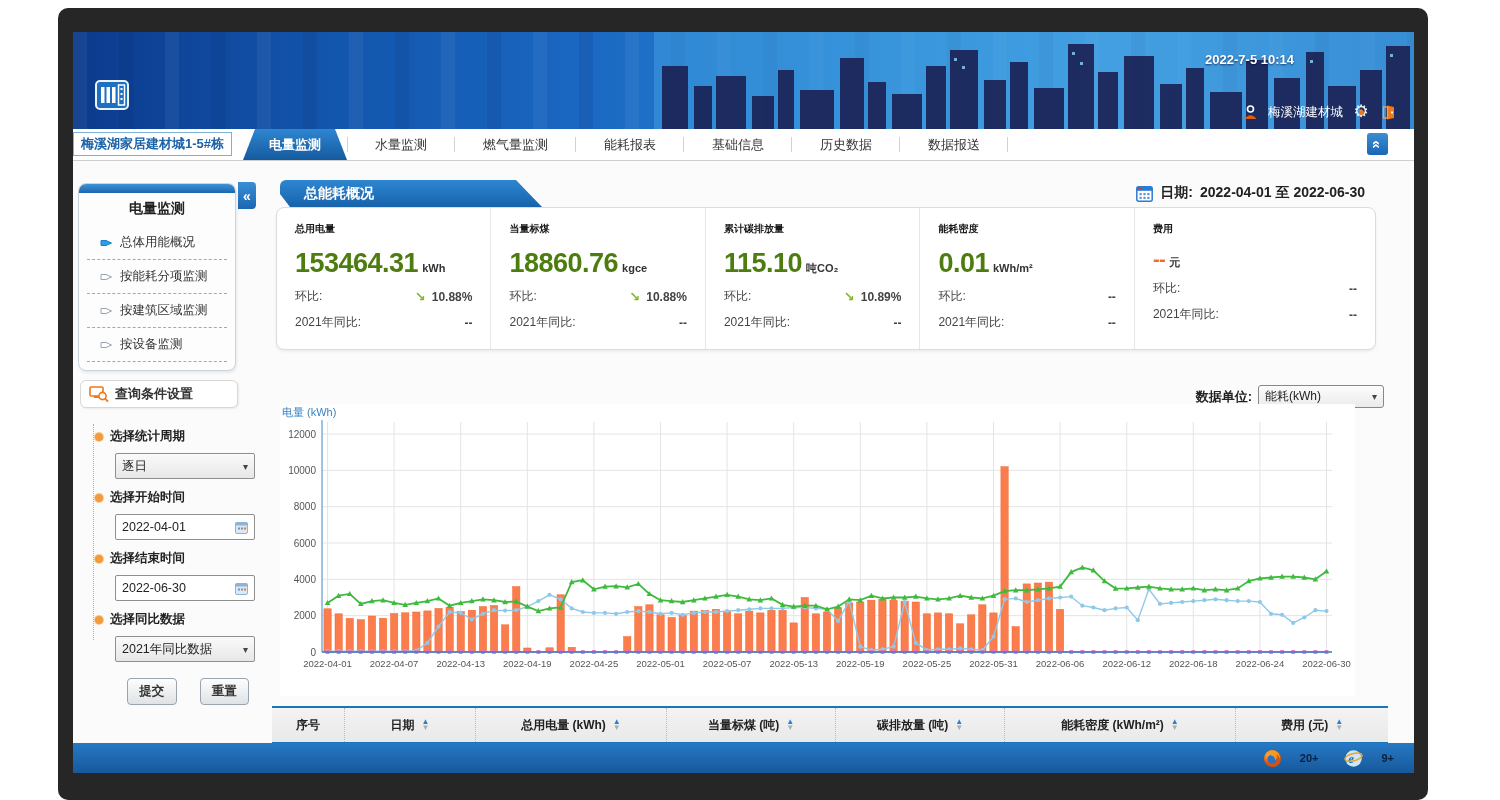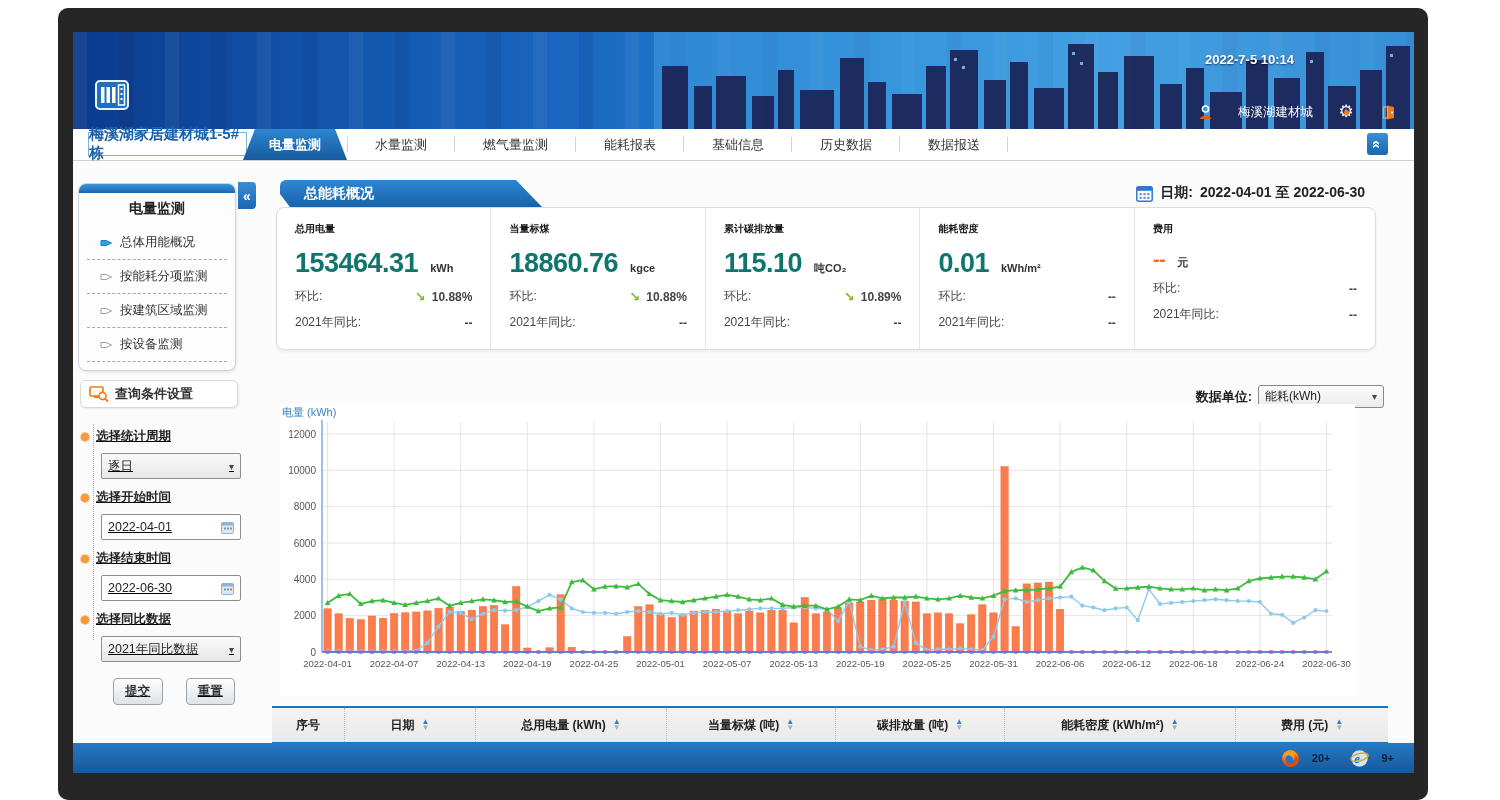--- a/index.html
+++ b/index.html
@@ -9,28 +9,28 @@
 
   
   .hdr{position:absolute;left:0;top:0;width:1341px;height:97px;overflow:hidden;
        background:linear-gradient(90deg,#0c3a8c 0%,#1254ab 18%,#1a67c1 38%,#2b8ad6 58%,#49a6e6 78%,#2e7ec9 100%);}
   .hdr-streaks{position:absolute;inset:0;opacity:.5;
        background:repeating-linear-gradient(90deg,rgba(255,255,255,.10) 0 14px,rgba(255,255,255,0) 14px 46px,rgba(8,30,90,.22) 46px 60px,rgba(255,255,255,0) 60px 92px);}
   .skyline{position:absolute;right:0;top:0;height:97px;}
   .app-title{position:absolute;left:22px;top:48px;color:#fff;font-size:27px;font-weight:bold;letter-spacing:2px;
        text-shadow:0 0 5px rgba(150,205,255,.95),1px 2px 2px rgba(8,35,95,.8);display:flex;align-items:center;gap:10px;}
   .clock{position:absolute;right:120px;top:20px;color:#fff;font-size:13px;font-weight:bold;text-shadow:0 1px 2px rgba(0,0,40,.6);}
-  .user-row{position:absolute;right:18px;bottom:8px;display:flex;align-items:center;gap:24px;color:#fff;font-size:12.5px;}
+  .user-row{position:absolute;right:18px;bottom:8px;display:flex;align-items:center;gap:9px;color:#fff;font-size:12.5px;}
   .gear-wrap{position:relative;width:18px;height:18px;color:#f2f2f2;font-size:17px;line-height:18px;text-align:center;cursor:pointer;}
   .gear-wrap::after{content:"";position:absolute;left:6.5px;top:6.5px;width:5px;height:5px;border-radius:50%;background:#f07818;}
 
   
   .tabbar{position:absolute;left:0;top:97px;width:1341px;height:31px;background:#fff;border-bottom:1px solid #cfcfcf;}
-  .bldg-box{position:absolute;left:15px;top:3px;width:157px;height:22px;border:1px solid #7fb0d9;background:#fff;
-       color:#1b62a8;font-size:15px;font-weight:bold;display:flex;align-items:center;justify-content:center;}
+  .bldg-box{position:absolute;left:0;top:3px;width:157px;height:22px;border:1px solid #7fb0d9;background:#fff;
+       color:#1b62a8;font-size:13px;font-weight:bold;display:flex;align-items:center;justify-content:center;}
   .tabs{position:absolute;left:170px;top:0;height:31px;display:flex;align-items:stretch;}
   .tab{position:relative;display:flex;align-items:center;padding:0 28px;font-size:13px;color:#333;cursor:pointer;}
   .tab.active{background:linear-gradient(180deg,#2e86d1,#155a9e);color:#fff;font-weight:bold;
        clip-path:polygon(12px 0,calc(100% - 12px) 0,100% 100%,0 100%);padding:0 26px;}
   .tab.plain::after{content:"";position:absolute;right:0;top:8px;bottom:8px;width:1px;background:#d2d2d2;}
   .tab.first-plain::before{content:"";position:absolute;left:0;top:8px;bottom:8px;width:1px;background:#d2d2d2;}
   .collapse-up{position:absolute;right:26px;top:4px;width:21px;height:22px;background:linear-gradient(180deg,#3b8ed4,#1a67b4);
        border-radius:3px;color:#fff;display:flex;align-items:center;justify-content:center;cursor:pointer;}
   .collapse-up span{display:block;transform:rotate(90deg);font-size:15px;font-weight:bold;line-height:1;}
 
@@ -39,21 +39,21 @@
        box-shadow:1px 2px 3px rgba(0,0,0,.08);padding-bottom:8px;}
   .sb-top{height:9px;border-radius:7px 7px 0 0;background:linear-gradient(180deg,#3f93d6,#1a66b0);}
   .sb-title{font-size:14px;font-weight:bold;color:#222;text-align:center;padding:7px 0 8px;}
   .sb-item{display:flex;align-items:center;gap:7px;padding:8px 0 8px 13px;font-size:12.5px;color:#333;cursor:pointer;
        border-bottom:1px dashed #a8a8a8;margin:0 8px;}
   .sb-item:last-child{border-bottom:1px dashed #a8a8a8;}
   .sb-collapse{position:absolute;left:165px;top:150px;width:18px;height:27px;background:linear-gradient(180deg,#3b8ed4,#1a67b4);
        border-radius:0 4px 4px 0;color:#fff;font-weight:bold;font-size:14px;display:flex;align-items:center;justify-content:center;cursor:pointer;}
   .q-head{position:absolute;left:7px;top:348px;width:148px;height:26px;border:1px solid #d8d8d8;border-radius:6px;background:#fff;
        box-shadow:1px 1px 2px rgba(0,0,0,.07);display:flex;align-items:center;gap:6px;padding-left:8px;font-size:13px;font-weight:bold;color:#333;text-align:right;}
-  .q-form{position:absolute;left:12px;top:386px;width:150px;text-decoration:underline;}
+  .q-form{position:absolute;left:26px;top:386px;width:150px;}
   .q-rail{position:absolute;left:20px;top:392px;height:216px;border-left:1px dotted #f0a050;}
   .q-label{display:flex;align-items:center;gap:7px;font-size:12.5px;font-weight:bold;color:#222;margin:10px 0 8px -4px;}
   .q-dot{width:8px;height:8px;border-radius:50%;background:#f29b3e;box-shadow:0 0 0 1px #f8c98e;}
   .q-input{margin-left:16px;width:126px;height:24px;border:1px solid #8f8f8f;border-radius:2px;font-size:12.5px;color:#222;
        display:flex;align-items:center;padding:0 6px;justify-content:space-between;cursor:pointer;background:linear-gradient(180deg,#fafafa,#e7e7e7);text-align:right;}
   .q-input.white{background:#fff;}
   .q-chevron{font-size:10px;color:#444;}
   .q-btns{margin:16px 0 0 28px;display:flex;gap:23px;}
   .q-btn{width:52px;height:25px;border:1px solid #9aa4ae;border-radius:4px;background:linear-gradient(180deg,#fdfdfd,#dfe3e6);
        font-size:12.5px;font-weight:bold;color:#333;display:flex;align-items:center;justify-content:center;cursor:pointer;}
@@ -61,23 +61,23 @@
   
   .sec-tab{position:absolute;left:207px;top:148px;width:238px;height:27px;background:linear-gradient(180deg,#2e86d1,#1763ab);
        clip-path:polygon(0 0,calc(100% - 26px) 0,100% 100%,10px 100%,0 14px);border-radius:6px 0 0 0;
        color:#fff;font-size:14px;font-weight:bold;display:flex;align-items:center;padding-left:24px;text-align:center;}
   .date-row{position:absolute;right:49px;top:152px;display:flex;align-items:center;gap:7px;font-size:14px;color:#222;font-weight:bold;}
   .stats{position:absolute;left:203px;top:175px;width:1098px;height:141px;background:#fff;border:1px solid #dcdcdc;border-radius:8px;
        box-shadow:0 2px 3px rgba(0,0,0,.06);display:flex;}
   .card{flex:1 1 0;padding:14px 18px 0;border-right:1px solid #e6e6e6;}
   .card:last-child{border-right:none;flex:1.15 1 0;}
   .card-title{font-size:10px;font-weight:bold;color:#1a1a1a;margin-bottom:12px;}
-  .card-val{color:#0f766e;font-size:27px;font-weight:bold;letter-spacing:-0.5px;}
+  .card-val{color:#4d7c0f;font-size:27px;font-weight:bold;letter-spacing:-0.5px;}
   .card-val.orange{color:#f26b22;font-size:20px;}
-  .card-unit{font-size:11px;color:#333;font-weight:bold;margin-left:12px;}
+  .card-unit{font-size:11px;color:#333;font-weight:bold;margin-left:4px;}
   .card-row{display:flex;justify-content:space-between;align-items:center;font-size:12px;color:#444;margin-top:9px;}
   .trend{font-style:normal;color:#82b72e;font-weight:bold;font-size:13px;margin-right:6px;}
   .unit-row{position:absolute;right:30px;top:353px;display:flex;align-items:center;gap:6px;font-size:13px;font-weight:bold;color:#222;}
   .unit-select{width:112px;height:21px;border:1px solid #888;border-radius:3px;background:linear-gradient(180deg,#fcfcfc,#ebebeb);
        font-size:12px;font-weight:normal;display:flex;align-items:center;justify-content:space-between;padding:0 6px;cursor:pointer;}
   .legend{position:absolute;left:207px;top:356px;width:1075px;display:flex;justify-content:center;gap:16px;font-size:11px;color:#333;align-items:center;}
   .lg-item{display:flex;align-items:center;gap:5px;cursor:pointer;}
   .lg-bar{width:22px;height:11px;border-radius:3px;background:#fb7d4d;border:1px solid #f2662f;}
   .lg-line{font-weight:bold;font-size:11px;letter-spacing:-1px;}
   .chart-wrap{position:absolute;left:207px;top:372px;width:1075px;height:292px;background:#fff;}
@@ -89,21 +89,21 @@
        border-right:1px dotted #bbb;cursor:pointer;}
   .th:last-child{border-right:none;flex:1;}
   .th:nth-child(1){width:72px;}.th:nth-child(2){width:130px;}.th:nth-child(3){width:190px;}
   .th:nth-child(4){width:168px;}.th:nth-child(5){width:168px;}.th:nth-child(6){width:230px;}
   .sort{display:inline-flex;flex-direction:column;margin-left:7px;line-height:6px;}
   .sort .up{color:#2f7fd0;font-size:8px;}
   .sort .dn{color:#a9aeb4;font-size:8px;}
 
   
   .ftr{position:absolute;left:0;bottom:0;width:1341px;height:30px;background:linear-gradient(180deg,#2679c4,#17589b);}
-  .ftr-ic{position:absolute;right:20px;top:0;height:30px;display:flex;align-items:center;gap:12px;}
+  .ftr-ic{position:absolute;right:20px;top:0;height:30px;display:flex;align-items:center;gap:18px;}
   .badge{font-size:11px;font-weight:bold;color:#0c1f3a;}
 </style>
 </head>
 <body>
 
 <div class="stage">
  <div class="monitor">
   <div class="screen">
 
    <div class="hdr">

